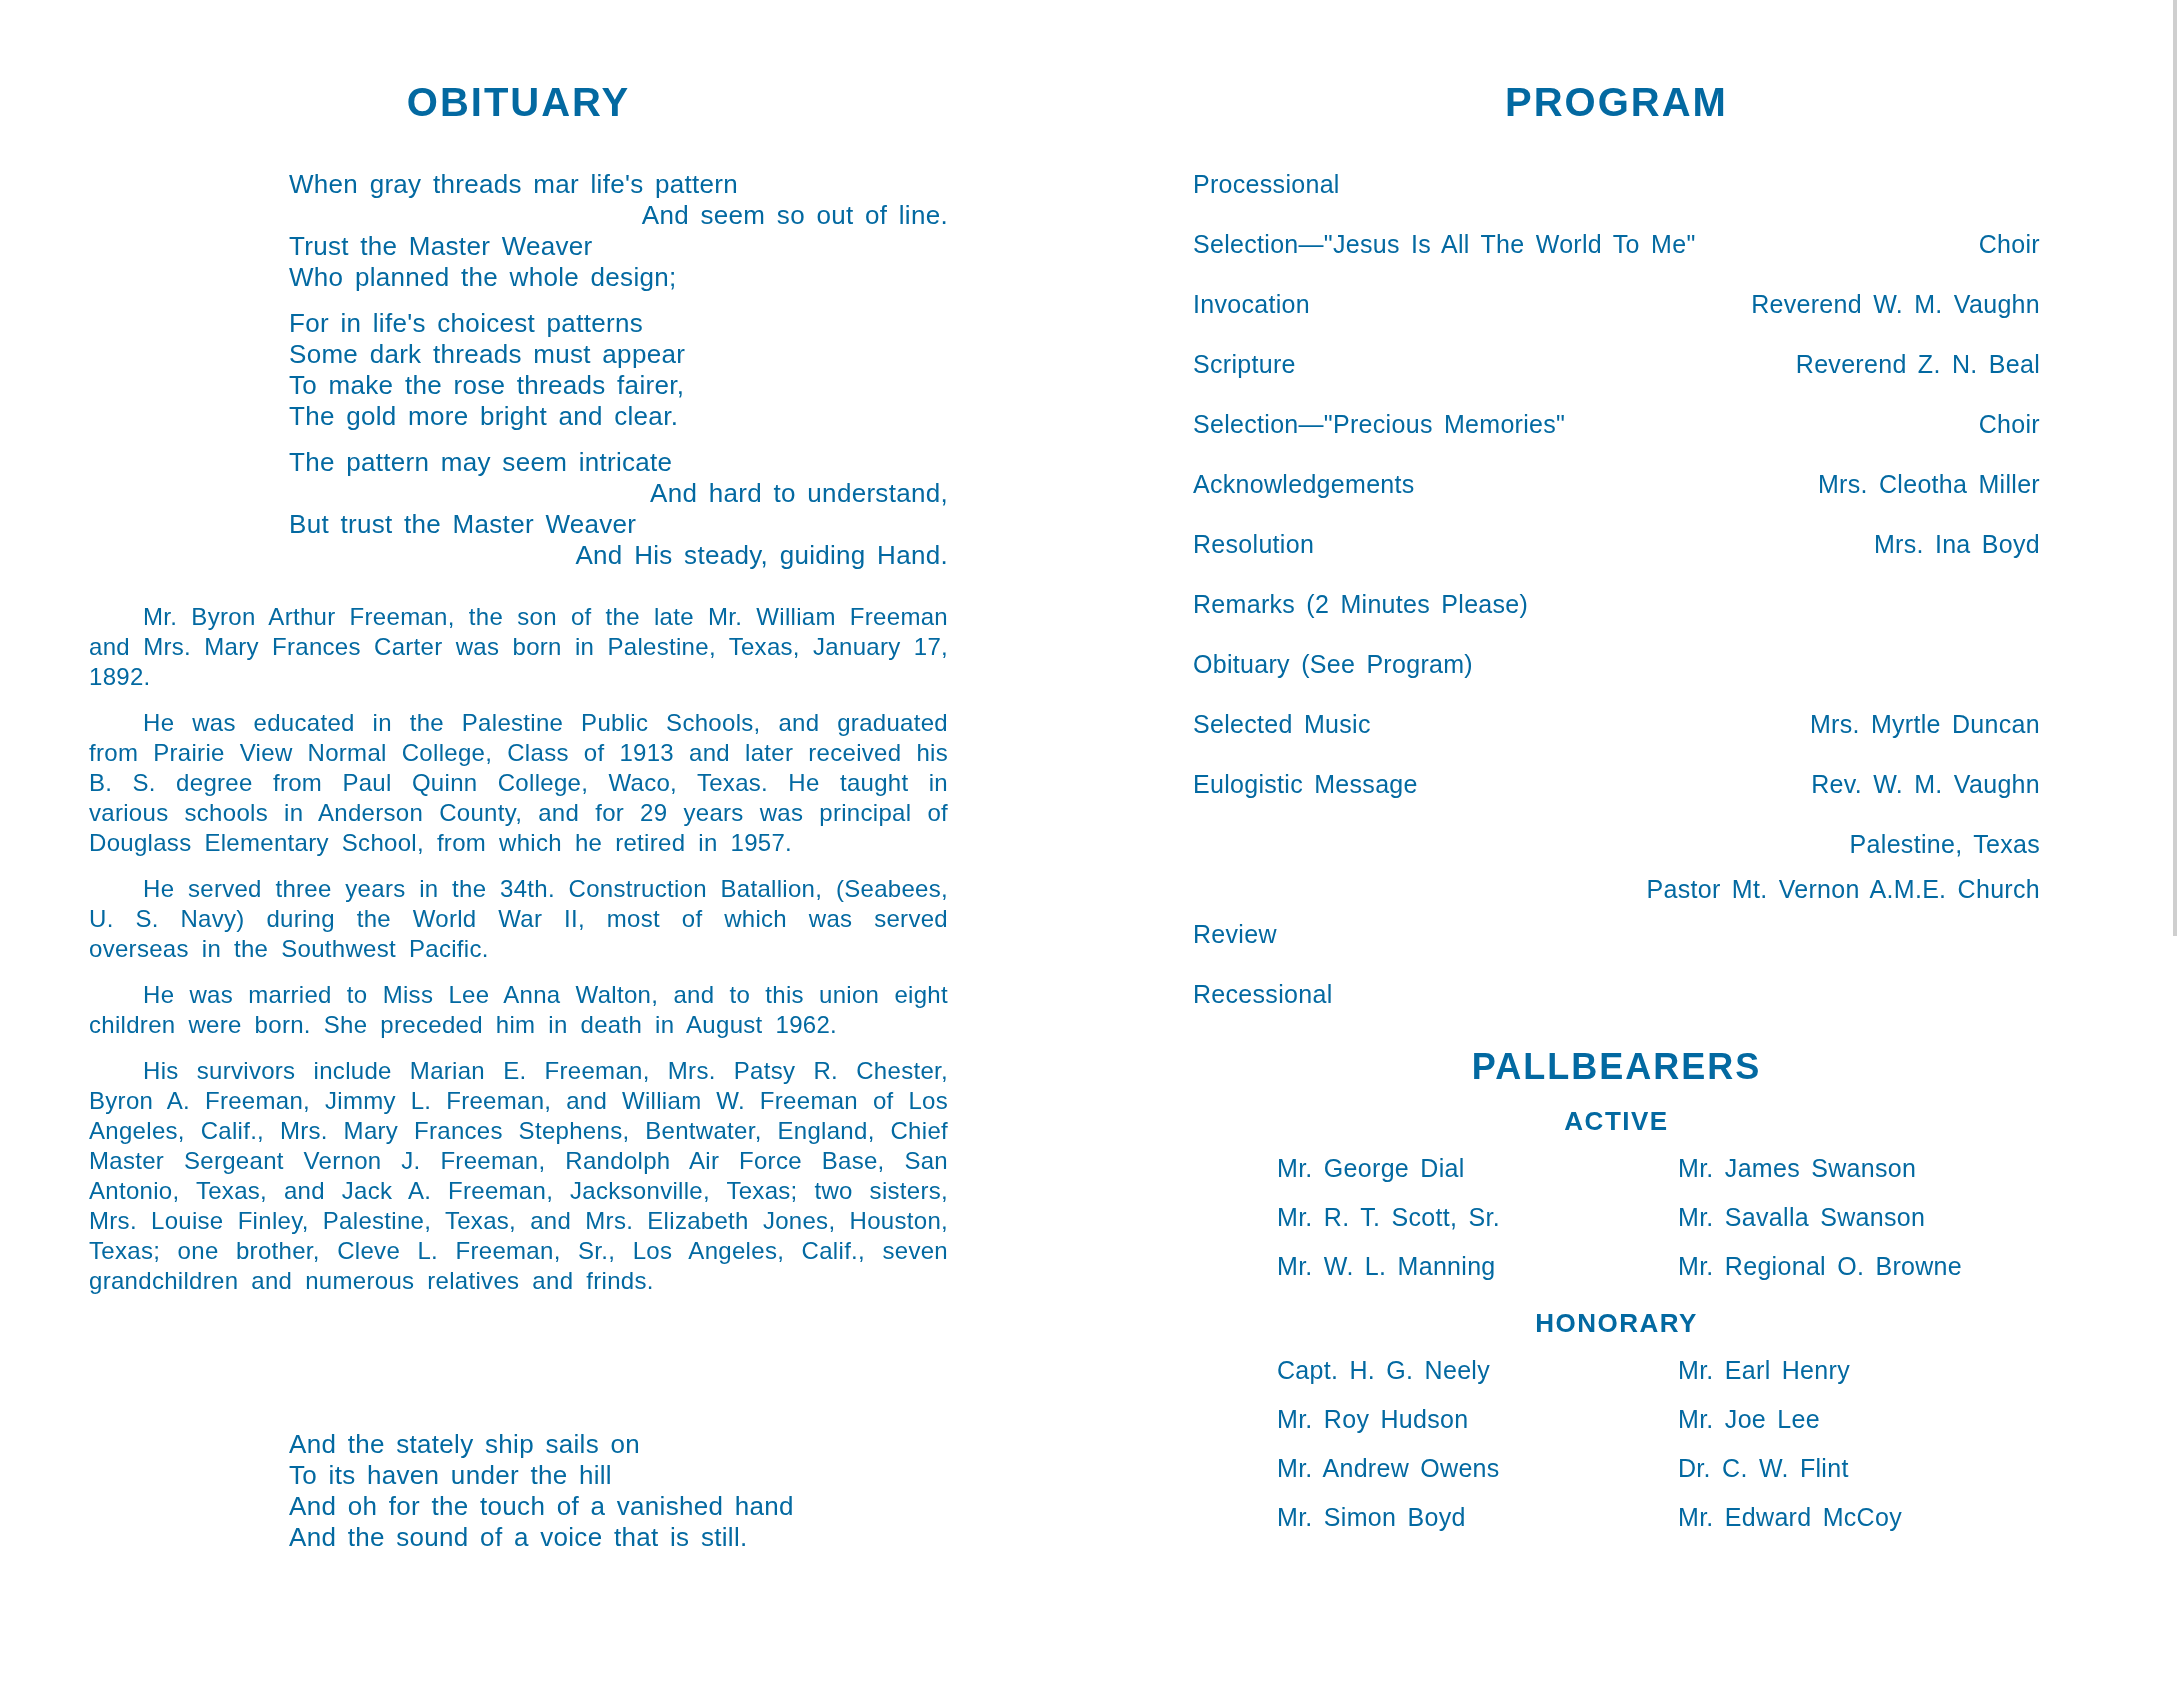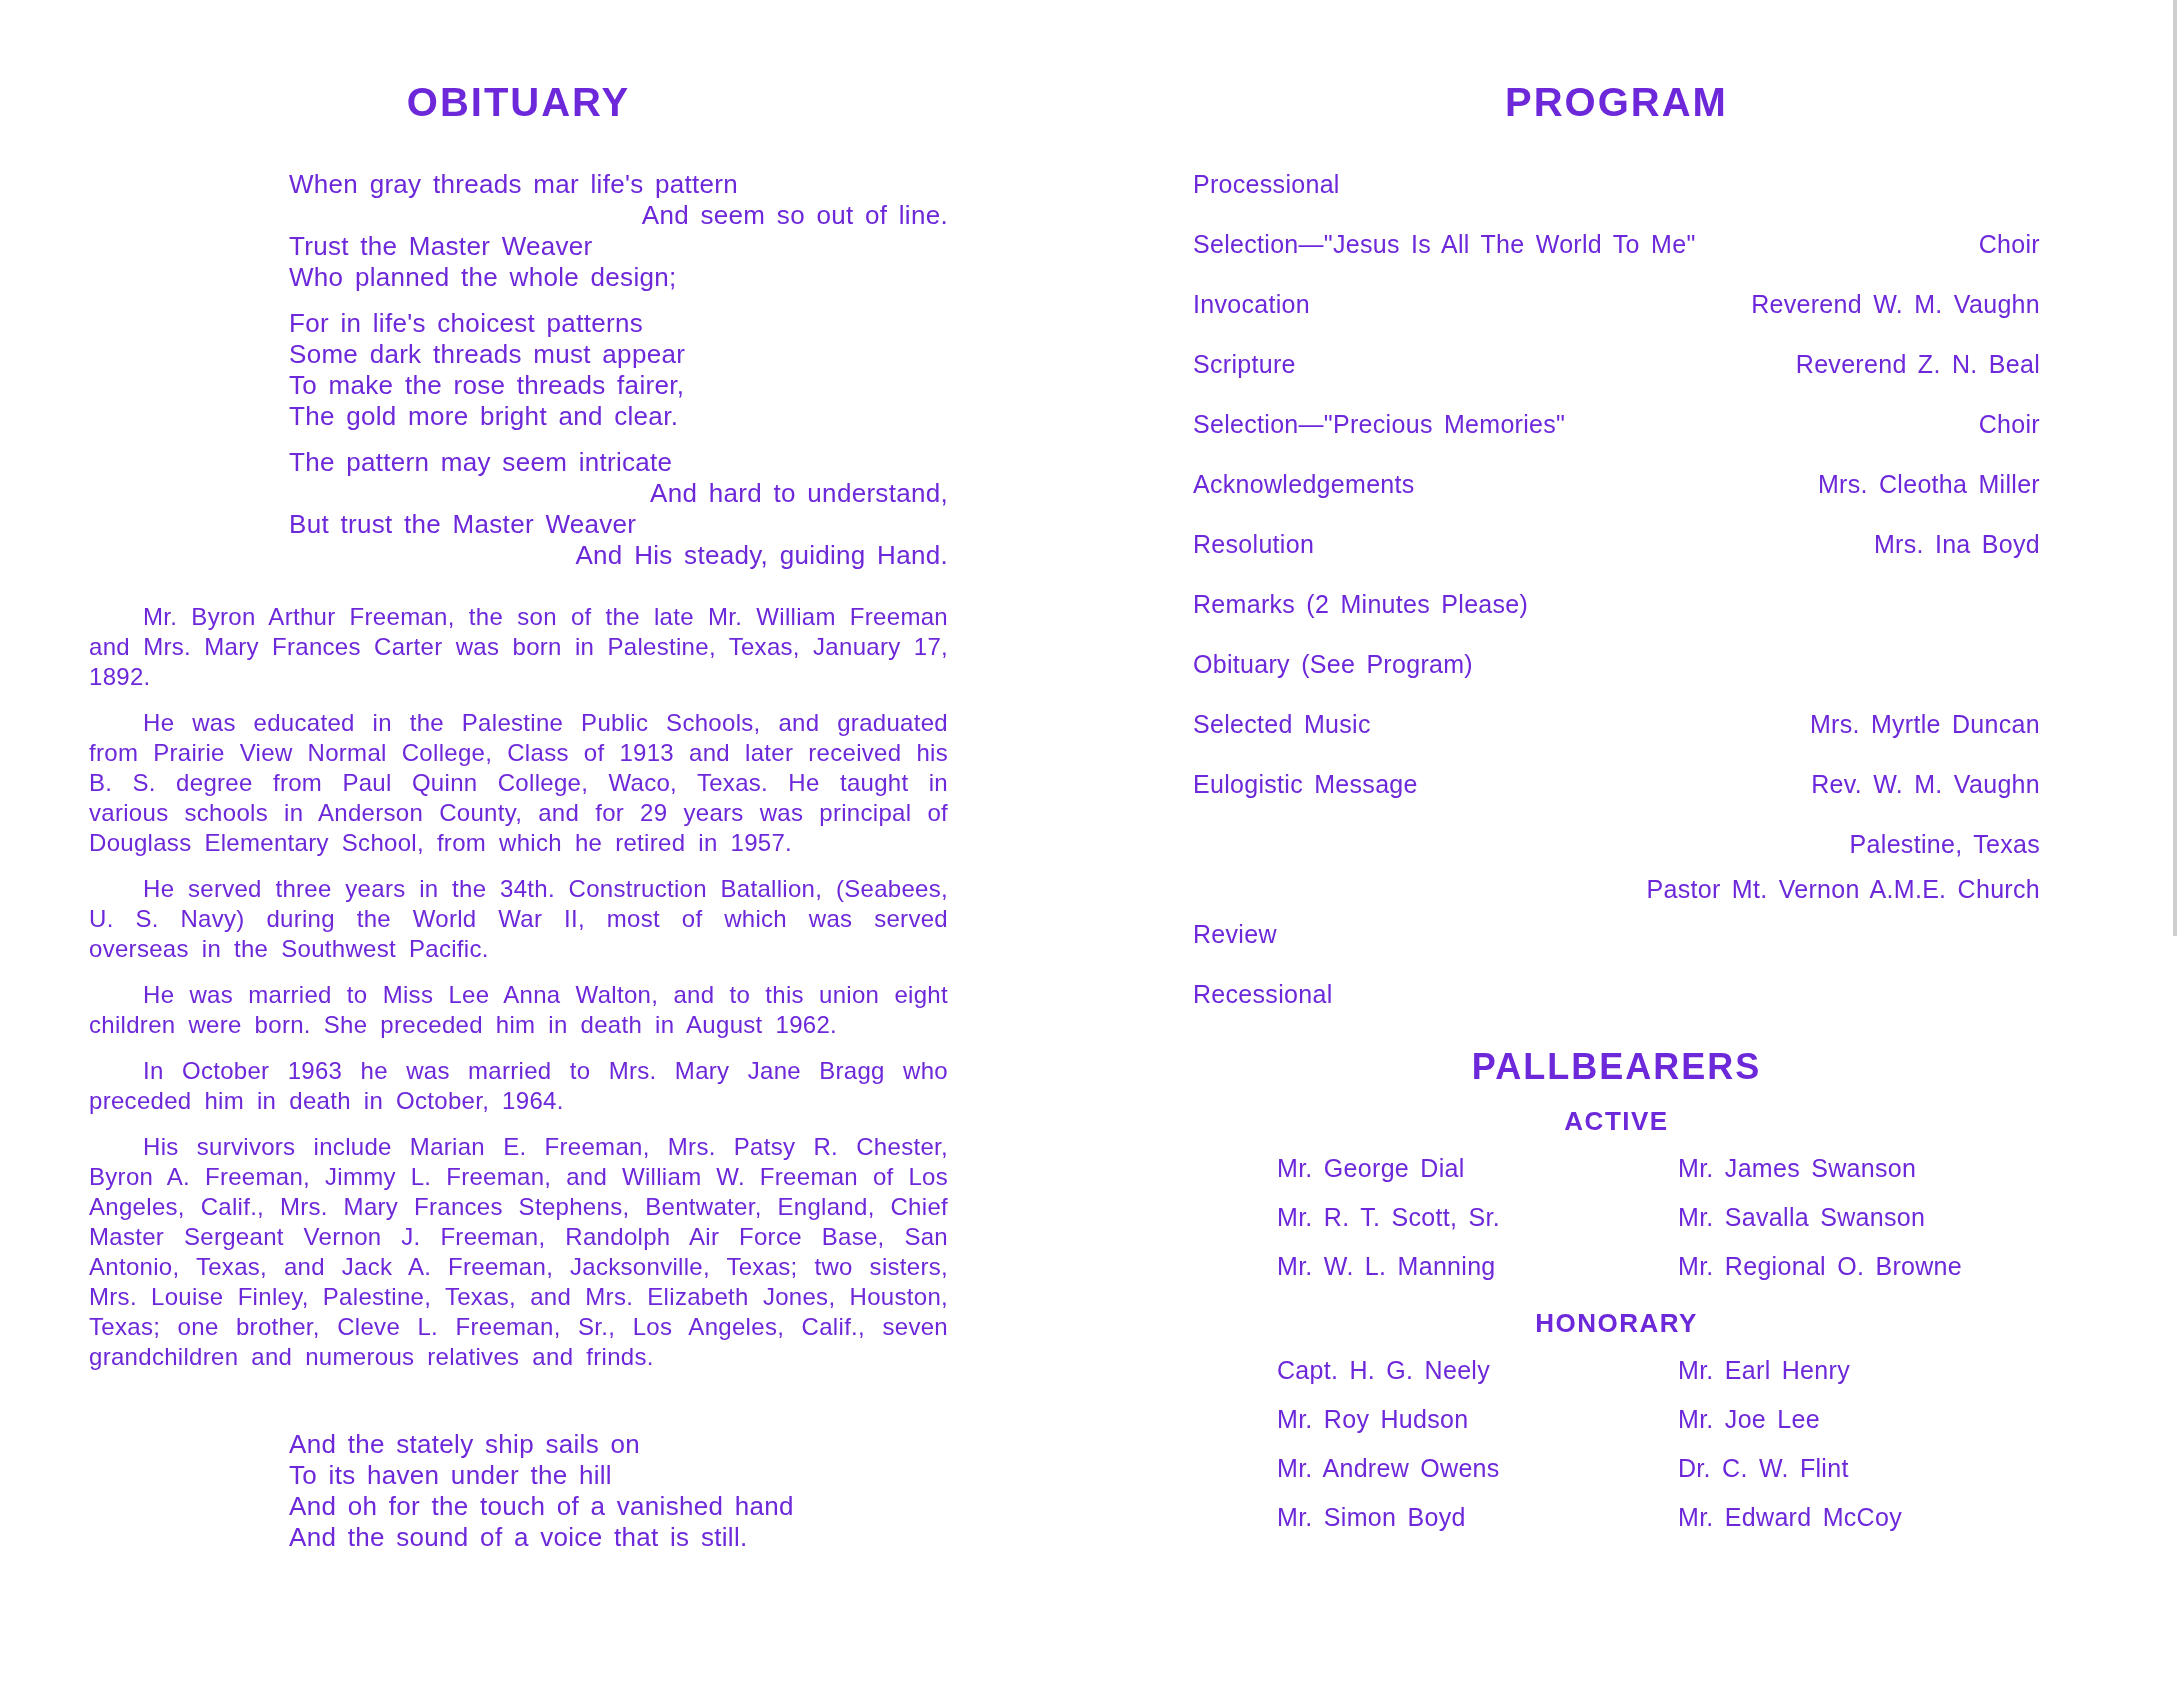--- a/index.html
+++ b/index.html
@@ -2,21 +2,21 @@
 <html><head>
 <meta charset="utf-8">
 <style>
   html, body { margin: 0; padding: 0; background: #e8e8e8; }
   .canvas {
     position: relative;
     width: 2178px;
     height: 1683px;
     background: #ffffff;
     font-family: "Liberation Sans", sans-serif;
-    color: #6d28d9;
+    color: #0369a1;
     overflow: hidden;
   }
   
   .page-left {
     position: absolute;
     left: 89px; top: 77px;
     width: 859px; height: 1480px;
     display: flex;
     flex-direction: column;
   }
@@ -148,21 +148,20 @@
         <div class="poem-line">But trust the Master Weaver</div>
         <div class="poem-line indent">And His steady, guiding Hand.</div>
       </div>
     </div>
 
     <div class="bio">
       <p>Mr. Byron Arthur Freeman, the son of the late Mr. William Freeman and Mrs. Mary Frances Carter was born in Palestine, Texas, January 17, 1892.</p>
       <p>He was educated in the Palestine Public Schools, and graduated from Prairie View Normal College, Class of 1913 and later received his B. S. degree from Paul Quinn College, Waco, Texas. He taught in various schools in Anderson County, and for 29 years was principal of Douglass Elementary School, from which he retired in 1957.</p>
       <p>He served three years in the 34th.  Construction Batallion, (Seabees, U. S. Navy) during the World War II, most of which was served overseas in the Southwest Pacific.</p>
       <p>He was married to Miss Lee Anna Walton, and to this union eight children were born.  She preceded him in death in August 1962.</p>
-      <p>In October 1963 he was married to Mrs. Mary Jane Bragg who preceded him in death in October, 1964.</p>
       <p>His survivors include Marian E. Freeman, Mrs. Patsy R. Chester, Byron A. Freeman, Jimmy L. Freeman, and William W. Freeman of Los Angeles, Calif., Mrs. Mary Frances Stephens, Bentwater, England, Chief Master Sergeant Vernon J. Freeman, Randolph Air Force Base, San Antonio, Texas, and Jack A. Freeman, Jacksonville, Texas; two sisters, Mrs. Louise Finley, Palestine, Texas, and Mrs. Elizabeth Jones, Houston, Texas; one brother, Cleve L. Freeman, Sr., Los Angeles, Calif., seven grandchildren and numerous relatives and frinds.</p>
     </div>
 
     <div class="closing-poem">
       <div class="poem-line">And the stately ship sails on</div>
       <div class="poem-line">To its haven under the hill</div>
       <div class="poem-line">And oh for the touch of a vanished hand</div>
       <div class="poem-line">And the sound of a voice that is still.</div>
     </div>
   </div>

